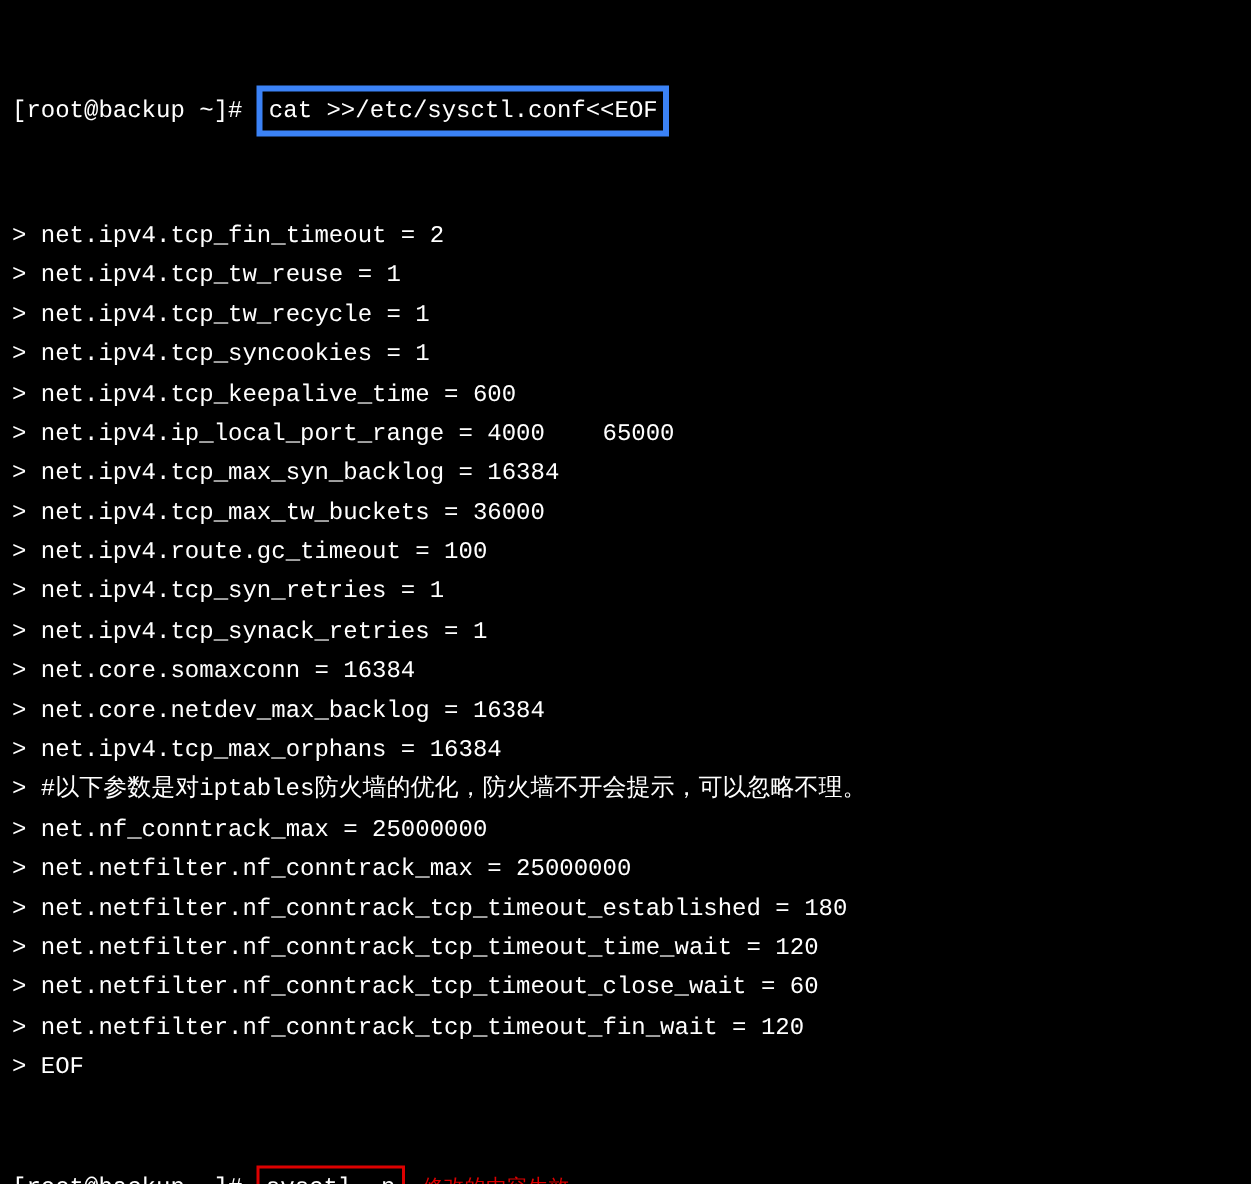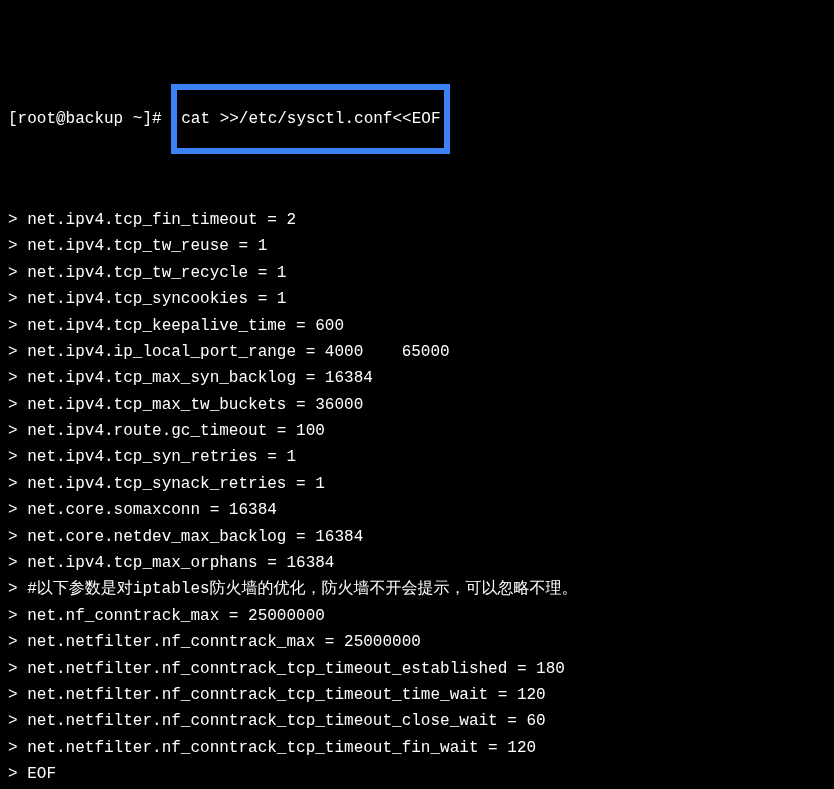--- a/index.html
+++ b/index.html
@@ -13,24 +13,23 @@
     width: 834px;
   }
   .terminal {
     padding: 4px 8px;
     white-space: pre;
   }
   .line {
     display: block;
   }
   .highlight-box-1 {
-    border: 6px solid #3b82f6;
-    padding: 16px 4px;
+    border: 4px solid #3b82f6;
+    padding: 0 4px;
     display: inline-block;
-    margin-top: 27px;
   }
   .highlight-box-2 {
     border: 2px solid #d00;
     padding: 0 4px;
     display: inline-block;
   }
   .annotation {
     color: #d00;
     font-size: 14px;
     margin-left: 12px;

